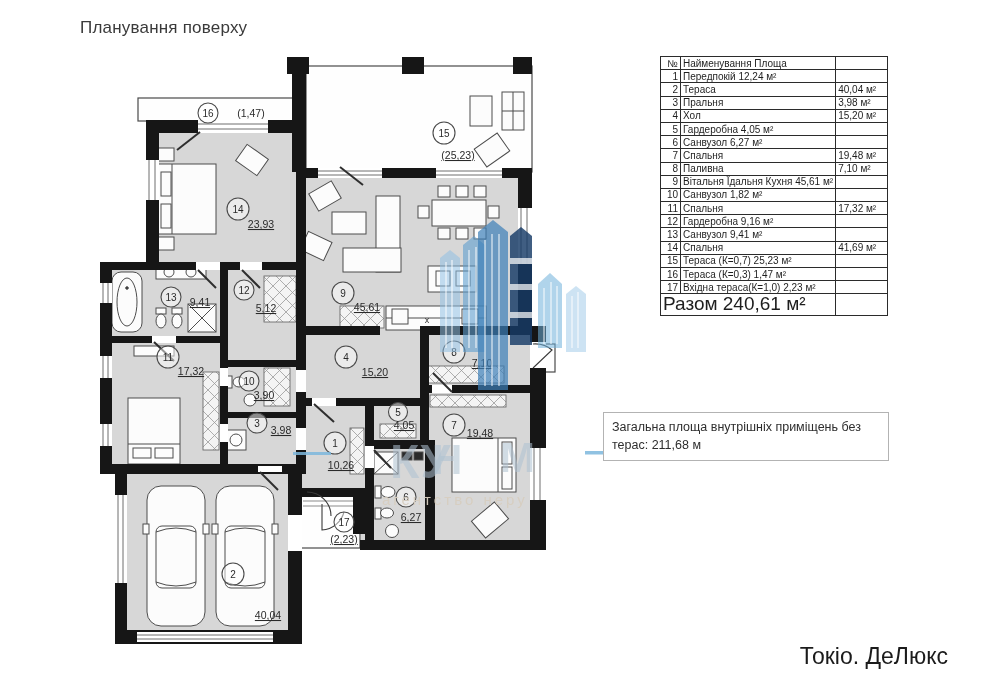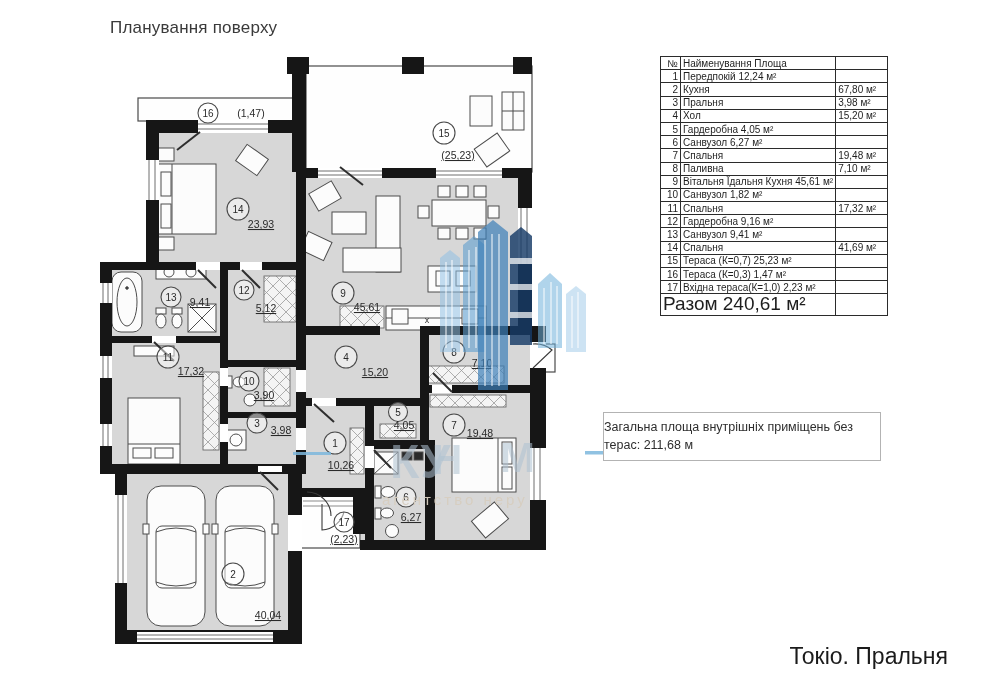--- a/index.html
+++ b/index.html
@@ -1,32 +1,32 @@
 <!DOCTYPE html>
 <html><head>
 <meta charset="utf-8">
 <style>
   html,body{margin:0;padding:0;}
   body{
     width:988px;height:699px;position:relative;background:#ffffff;
     font-family:"Liberation Sans","DejaVu Sans",sans-serif;
     outline:1px solid #e7e7e7;overflow:hidden;color:#222;
   }
-  .page-title{position:absolute;left:110px;top:18px;font-size:17px;color:#3a3a3a;letter-spacing:.2px;}
+  .page-title{position:absolute;left:80px;top:18px;font-size:17px;color:#3a3a3a;letter-spacing:.2px;}
   .footer-title{position:absolute;right:40px;top:643px;font-size:23px;color:#1b1b1b;}
   .plan-svg{position:absolute;left:85px;top:50px;}
   table.areas{position:absolute;left:660px;top:56px;border-collapse:collapse;font-size:10px;color:#1e1e1e;table-layout:fixed;background:#fff;}
   table.areas td{border:1px solid #2b2b2b;padding:0 2px;height:12.2px;line-height:1.1;white-space:nowrap;overflow:visible;}
   td.c-num{width:15px;text-align:right;padding-right:1px;}
   td.c-name{width:112px;margin-left:7px;}
   td.c-area{width:47px;}
   tr.total-row td{font-size:19px;height:17px;}
   .summary-box{
     position:absolute;left:603px;top:412px;width:268px;background:#fff;
-    border:1px solid #b3b3b3;padding:5px 8px 6px 0;font-size:12.5px;color:#2e2e2e;line-height:1.45;
+    border:1px solid #b3b3b3;padding:5px 8px 6px 8px;font-size:12.5px;color:#2e2e2e;line-height:1.45;
   }
   svg text{font-family:"Liberation Sans","DejaVu Sans",sans-serif;}
   .rnum{font-size:10px;fill:#2a2a2a;}
   .rarea{font-size:10.5px;fill:#2a2a2a;}
   .wm-letter{font-weight:bold;fill:#afc2d2;opacity:.55;}
   .wm-caption{fill:#d7cec0;opacity:.95;font-size:15px;letter-spacing:3px;}
 </style>
 </head>
 <body>
 
@@ -461,22 +461,22 @@
     </tr>
 
   <tr>
     <td class="c-num">1</td>
     <td class="c-name">Передпокій 12,24 м²</td>
     <td class="c-area"></td>
   </tr>
 
   <tr>
     <td class="c-num">2</td>
-    <td class="c-name">Кухня</td>
-    <td class="c-area">67,80 м²</td>
+    <td class="c-name">Тераса</td>
+    <td class="c-area">40,04 м²</td>
   </tr>
 
   <tr>
     <td class="c-num">3</td>
     <td class="c-name">Пральня</td>
     <td class="c-area">3,98 м²</td>
   </tr>
 
   <tr>
     <td class="c-num">4</td>
@@ -567,13 +567,13 @@
       <td colspan="2">Разом 240,61 м²</td>
       <td class="c-area"></td>
     </tr>
   </tbody>
 </table>
 
 <div class="summary-box">
   <div>Загальна площа внутрішніх приміщень без терас: 211,68 м</div>
 </div>
 
-<div class="footer-title">Токіо. Пральня</div>
+<div class="footer-title">Токіо. ДеЛюкс</div>
 
 </body></html>

